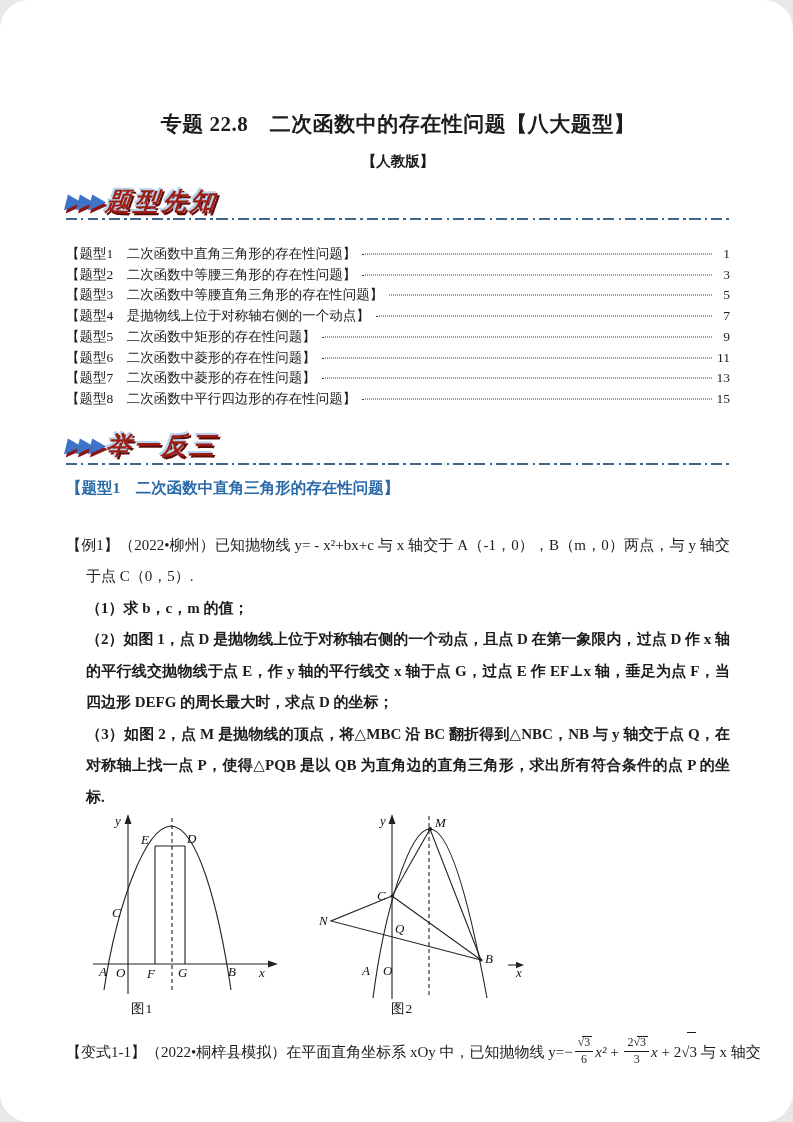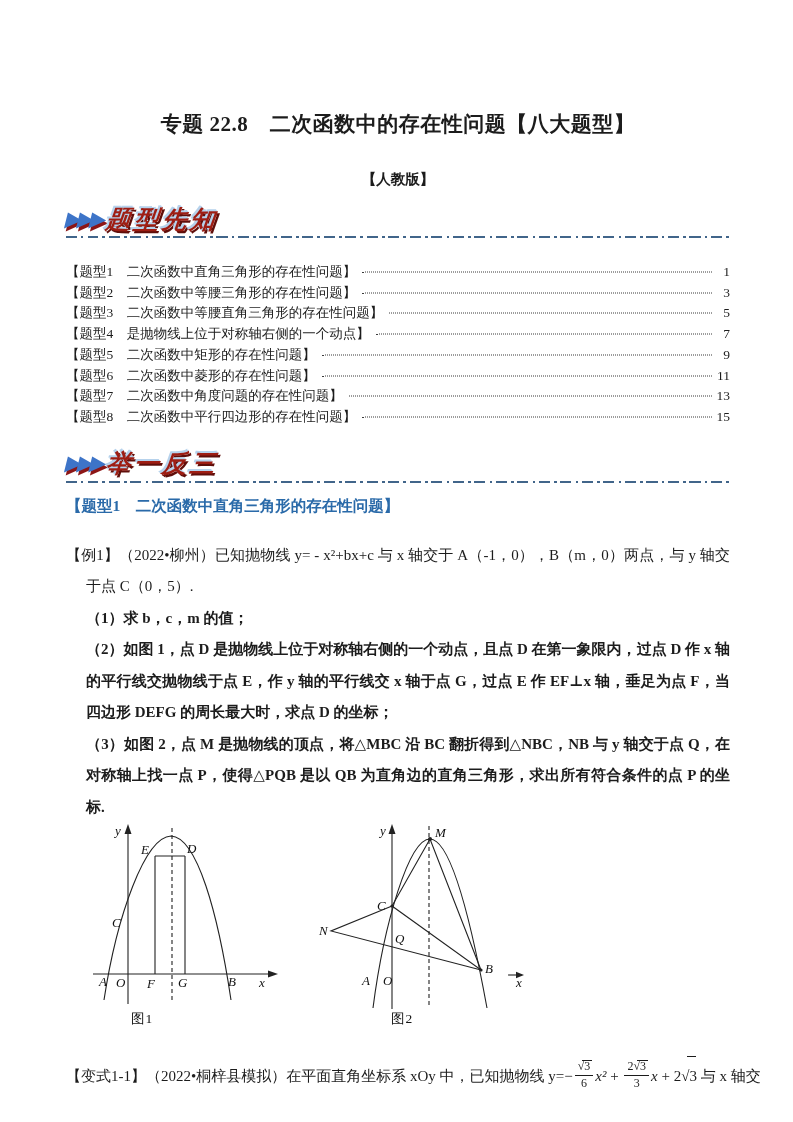--- a/index.html
+++ b/index.html
@@ -1,25 +1,25 @@
 <!DOCTYPE html>
 <html><head>
 <meta charset="utf-8">
 <style>
   * { margin:0; padding:0; box-sizing:border-box; }
   html,body { background:#e8e8e8; }
   .page {
     width:793px; height:1122px; margin:0 auto; background:#ffffff;
     font-family:"Liberation Serif","DejaVu Serif",serif; color:#1c1c1c;
-    position:relative; overflow:hidden;
+    position:relative; overflow:hidden;border-radius:29px;
   }
   .content { padding:0 63px 0 66px; }
 
   .doc-title { padding-top:110px; text-align:center; font-size:21px; font-weight:bold; letter-spacing:0.5px; }
-  .doc-subtitle { margin-top:32px; text-align:center; font-size:14.5px; font-weight:bold; }
+  .doc-subtitle { margin-top:14px; text-align:center; font-size:14.5px; font-weight:bold; }
 
   .banner { margin-top:15px; height:30px; display:flex; align-items:center; }
   .banner.second { margin-top:21px; }
   .banner-arrows {
     font-family:"DejaVu Sans",sans-serif; font-size:21px; letter-spacing:-4px;
     color:#3d74c8; text-shadow:2.5px 2.5px 0 #8c1616; transform:skewX(-14deg);
     padding-right:10px; line-height:1;
   }
   .banner-word {
     font-family:"DejaVu Sans",sans-serif; font-size:25px; font-weight:bold; font-style:italic;
@@ -35,29 +35,29 @@
 
   .toc { margin-top:23px; }
   .toc-row { display:flex; align-items:baseline; font-size:13.5px; line-height:20.7px; }
   .toc-label { white-space:nowrap; }
   .toc-dots { flex:1; border-bottom:1.8px dotted #3a3a3a; margin:0 2px 0 6px; transform:translateY(-3.5px); }
   .toc-page { min-width:16px; text-align:right; }
 
   .topic-heading { margin-top:12px; font-size:15.5px; line-height:20px; font-weight:bold; color:#2a6aa9; }
 
   .body-text { font-size:15px; line-height:31.5px; text-align:justify; }
-  .hang { padding-left:20px; text-indent:-20px; margin-top:24px; }
+  .hang { padding-left:20px; text-indent:-20px; margin-top:32px; }
   .indent { padding-left:20px;font-weight:bold; }
 
   .figures { display:flex; margin-left:9px; }
   .fig-svg { display:block; }
   .fig-label { font-style:italic; font-size:13px; fill:#111; font-family:"Liberation Serif",serif; }
   .fig-caption { font-size:13.5px; fill:#111; letter-spacing:1px; font-family:"Liberation Serif",serif; }
 
-  .variant-line { margin-top:28px; font-size:15px; line-height:40px; white-space:nowrap; }
+  .variant-line { margin-top:14px; font-size:15px; line-height:40px; white-space:nowrap; }
   .frac { display:inline-block; vertical-align:middle; text-align:center; font-size:12px; line-height:1.15; margin:0 2px; transform:translateY(-2px); }
   .frac .num { display:block; border-bottom:1px solid #1b1b1b; padding:0 3px 1px; }
   .frac .den { display:block; padding-top:1px; }
   .sqrt { position:relative; display:inline-block; }
   .sqrt::before { content:""; position:absolute; top:0; right:1px; border-top:1px solid #1b1b1b; }
   .sqrt-a::before { left:7px; }
   .sqrt-b::before { left:13px; }
   .mitalic { font-style:italic; }
 </style>
 </head>
@@ -100,21 +100,21 @@
         <span class="toc-label">【题型5　二次函数中矩形的存在性问题】</span>
         <span class="toc-dots"></span>
         <span class="toc-page">9</span>
       </div>
       <div class="toc-row">
         <span class="toc-label">【题型6　二次函数中菱形的存在性问题】</span>
         <span class="toc-dots"></span>
         <span class="toc-page">11</span>
       </div>
       <div class="toc-row">
-        <span class="toc-label">【题型7　二次函数中角度问题的存在性问题】</span>
+        <span class="toc-label">【题型7　二次函数中菱形的存在性问题】</span>
         <span class="toc-dots"></span>
         <span class="toc-page">13</span>
       </div>
       <div class="toc-row">
         <span class="toc-label">【题型8　二次函数中平行四边形的存在性问题】</span>
         <span class="toc-dots"></span>
         <span class="toc-page">15</span>
       </div>
     </div>
 

